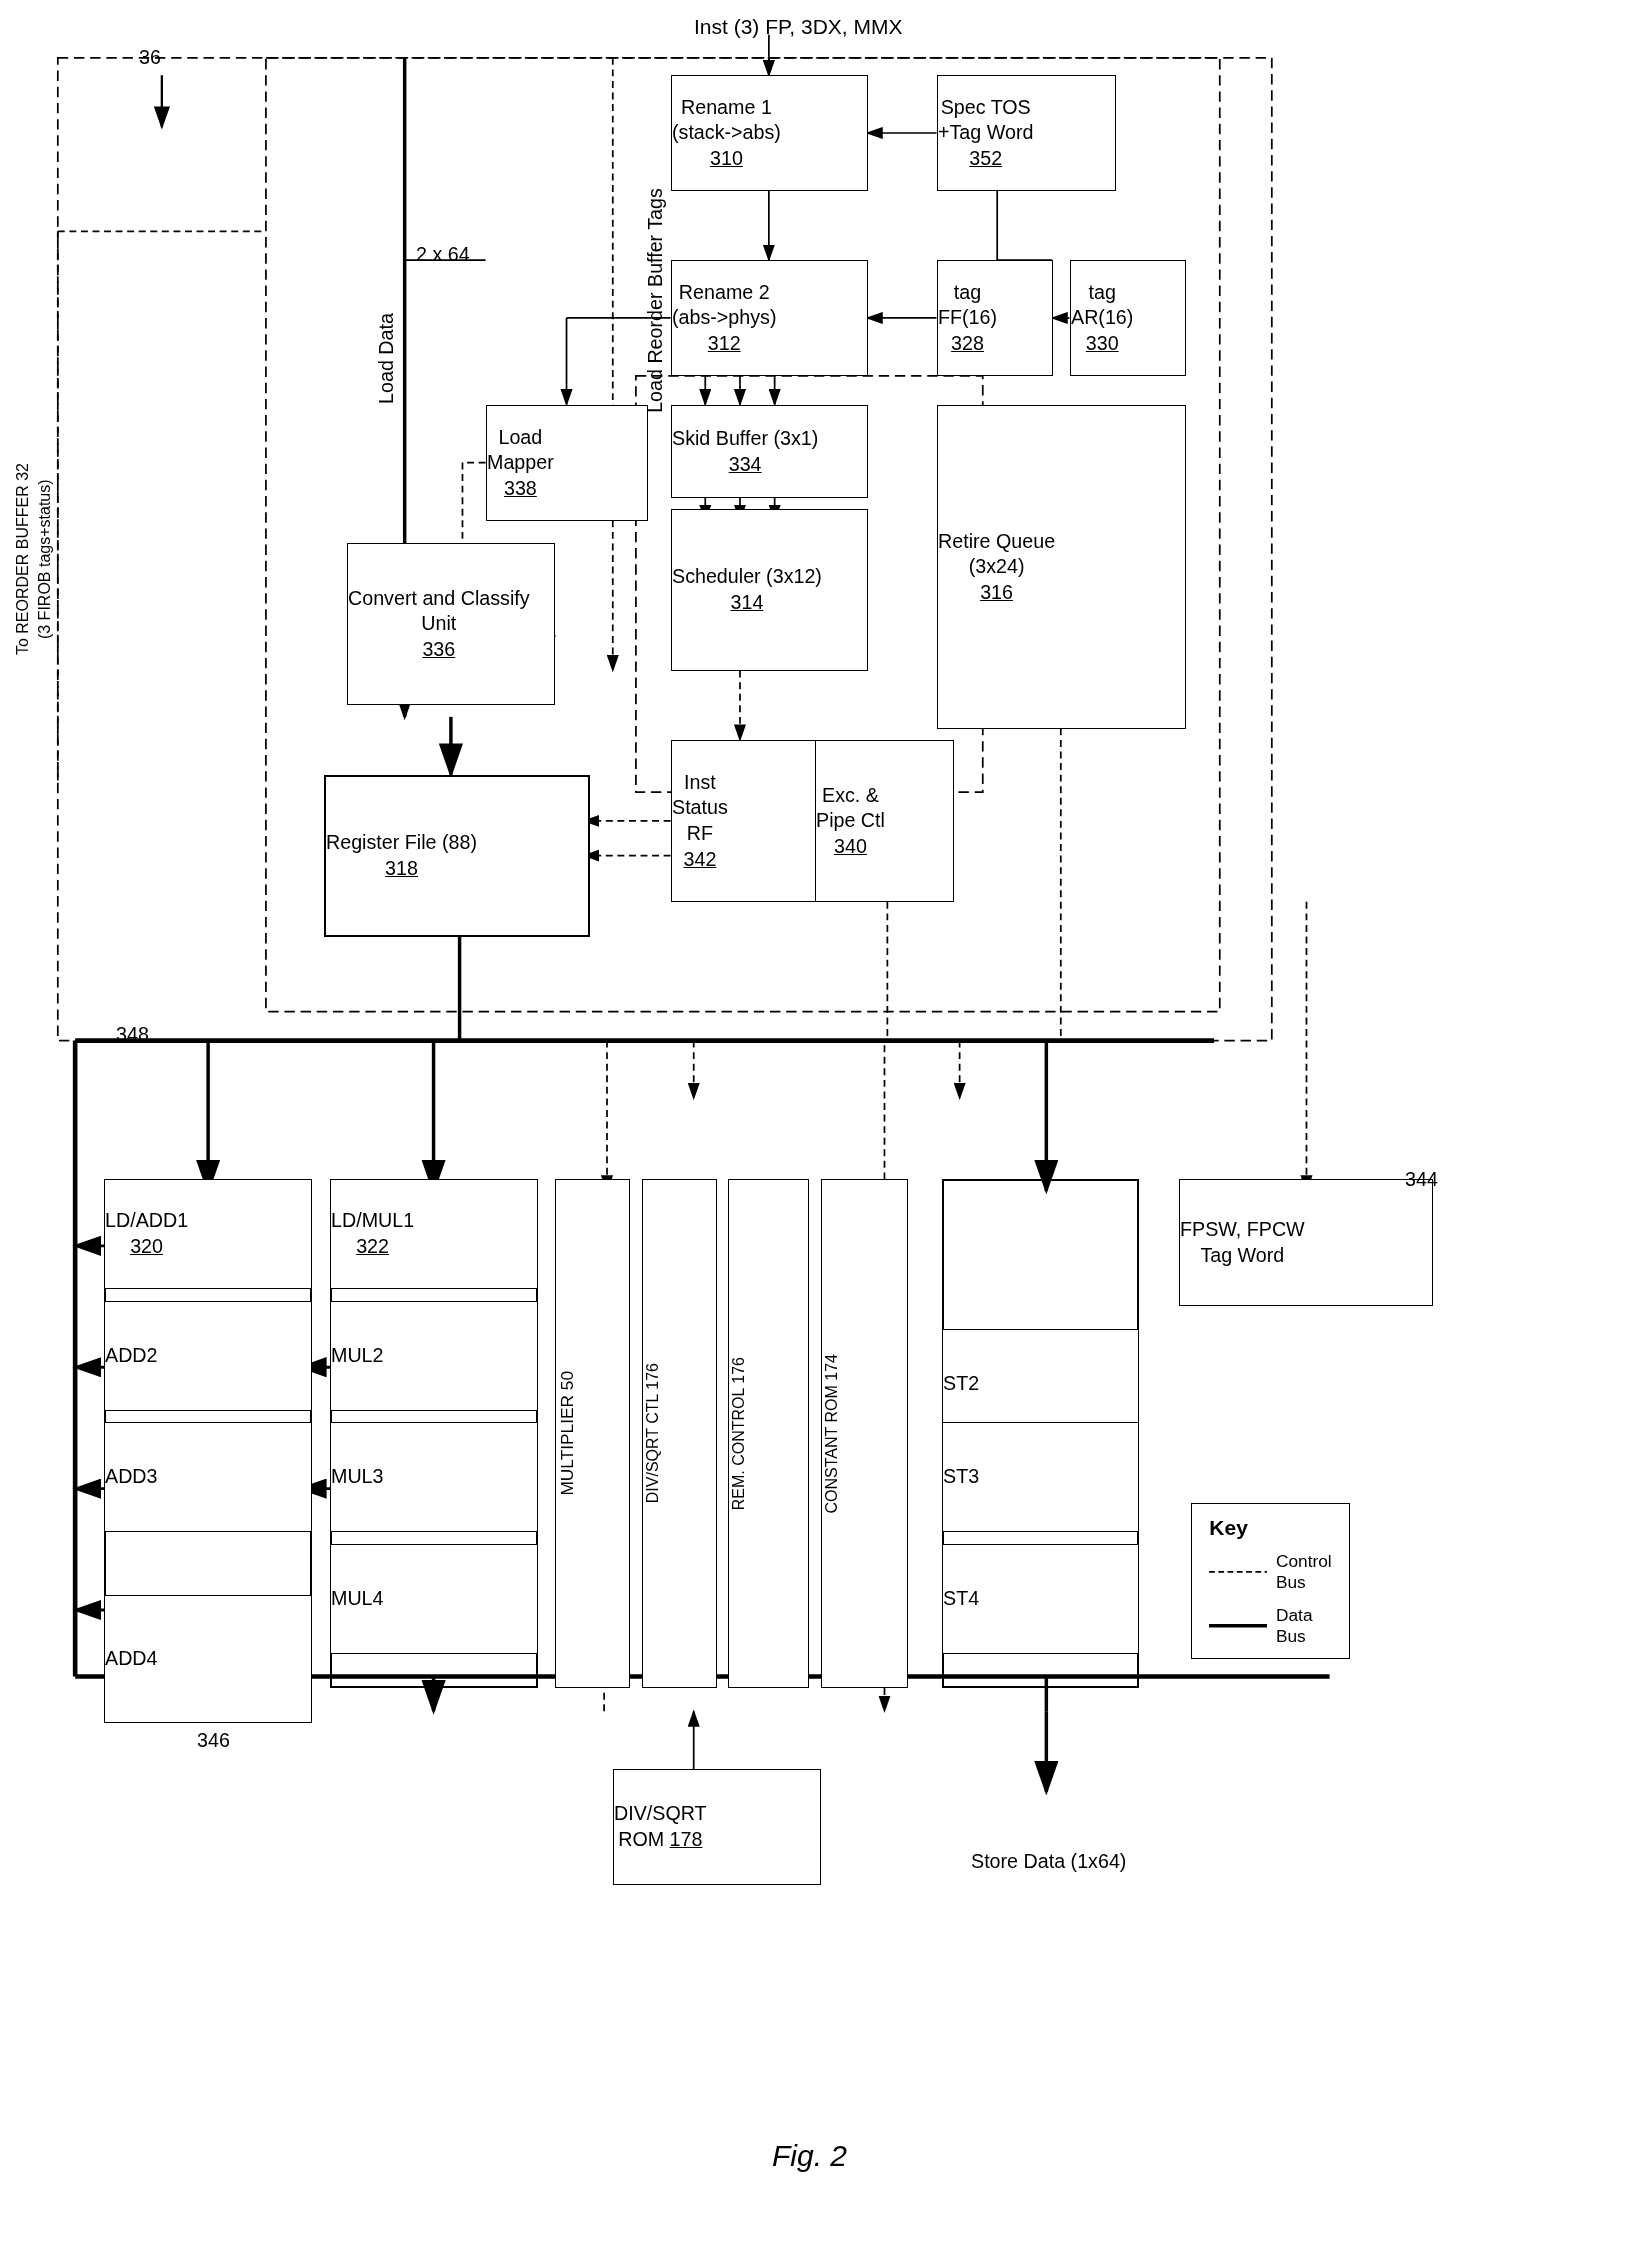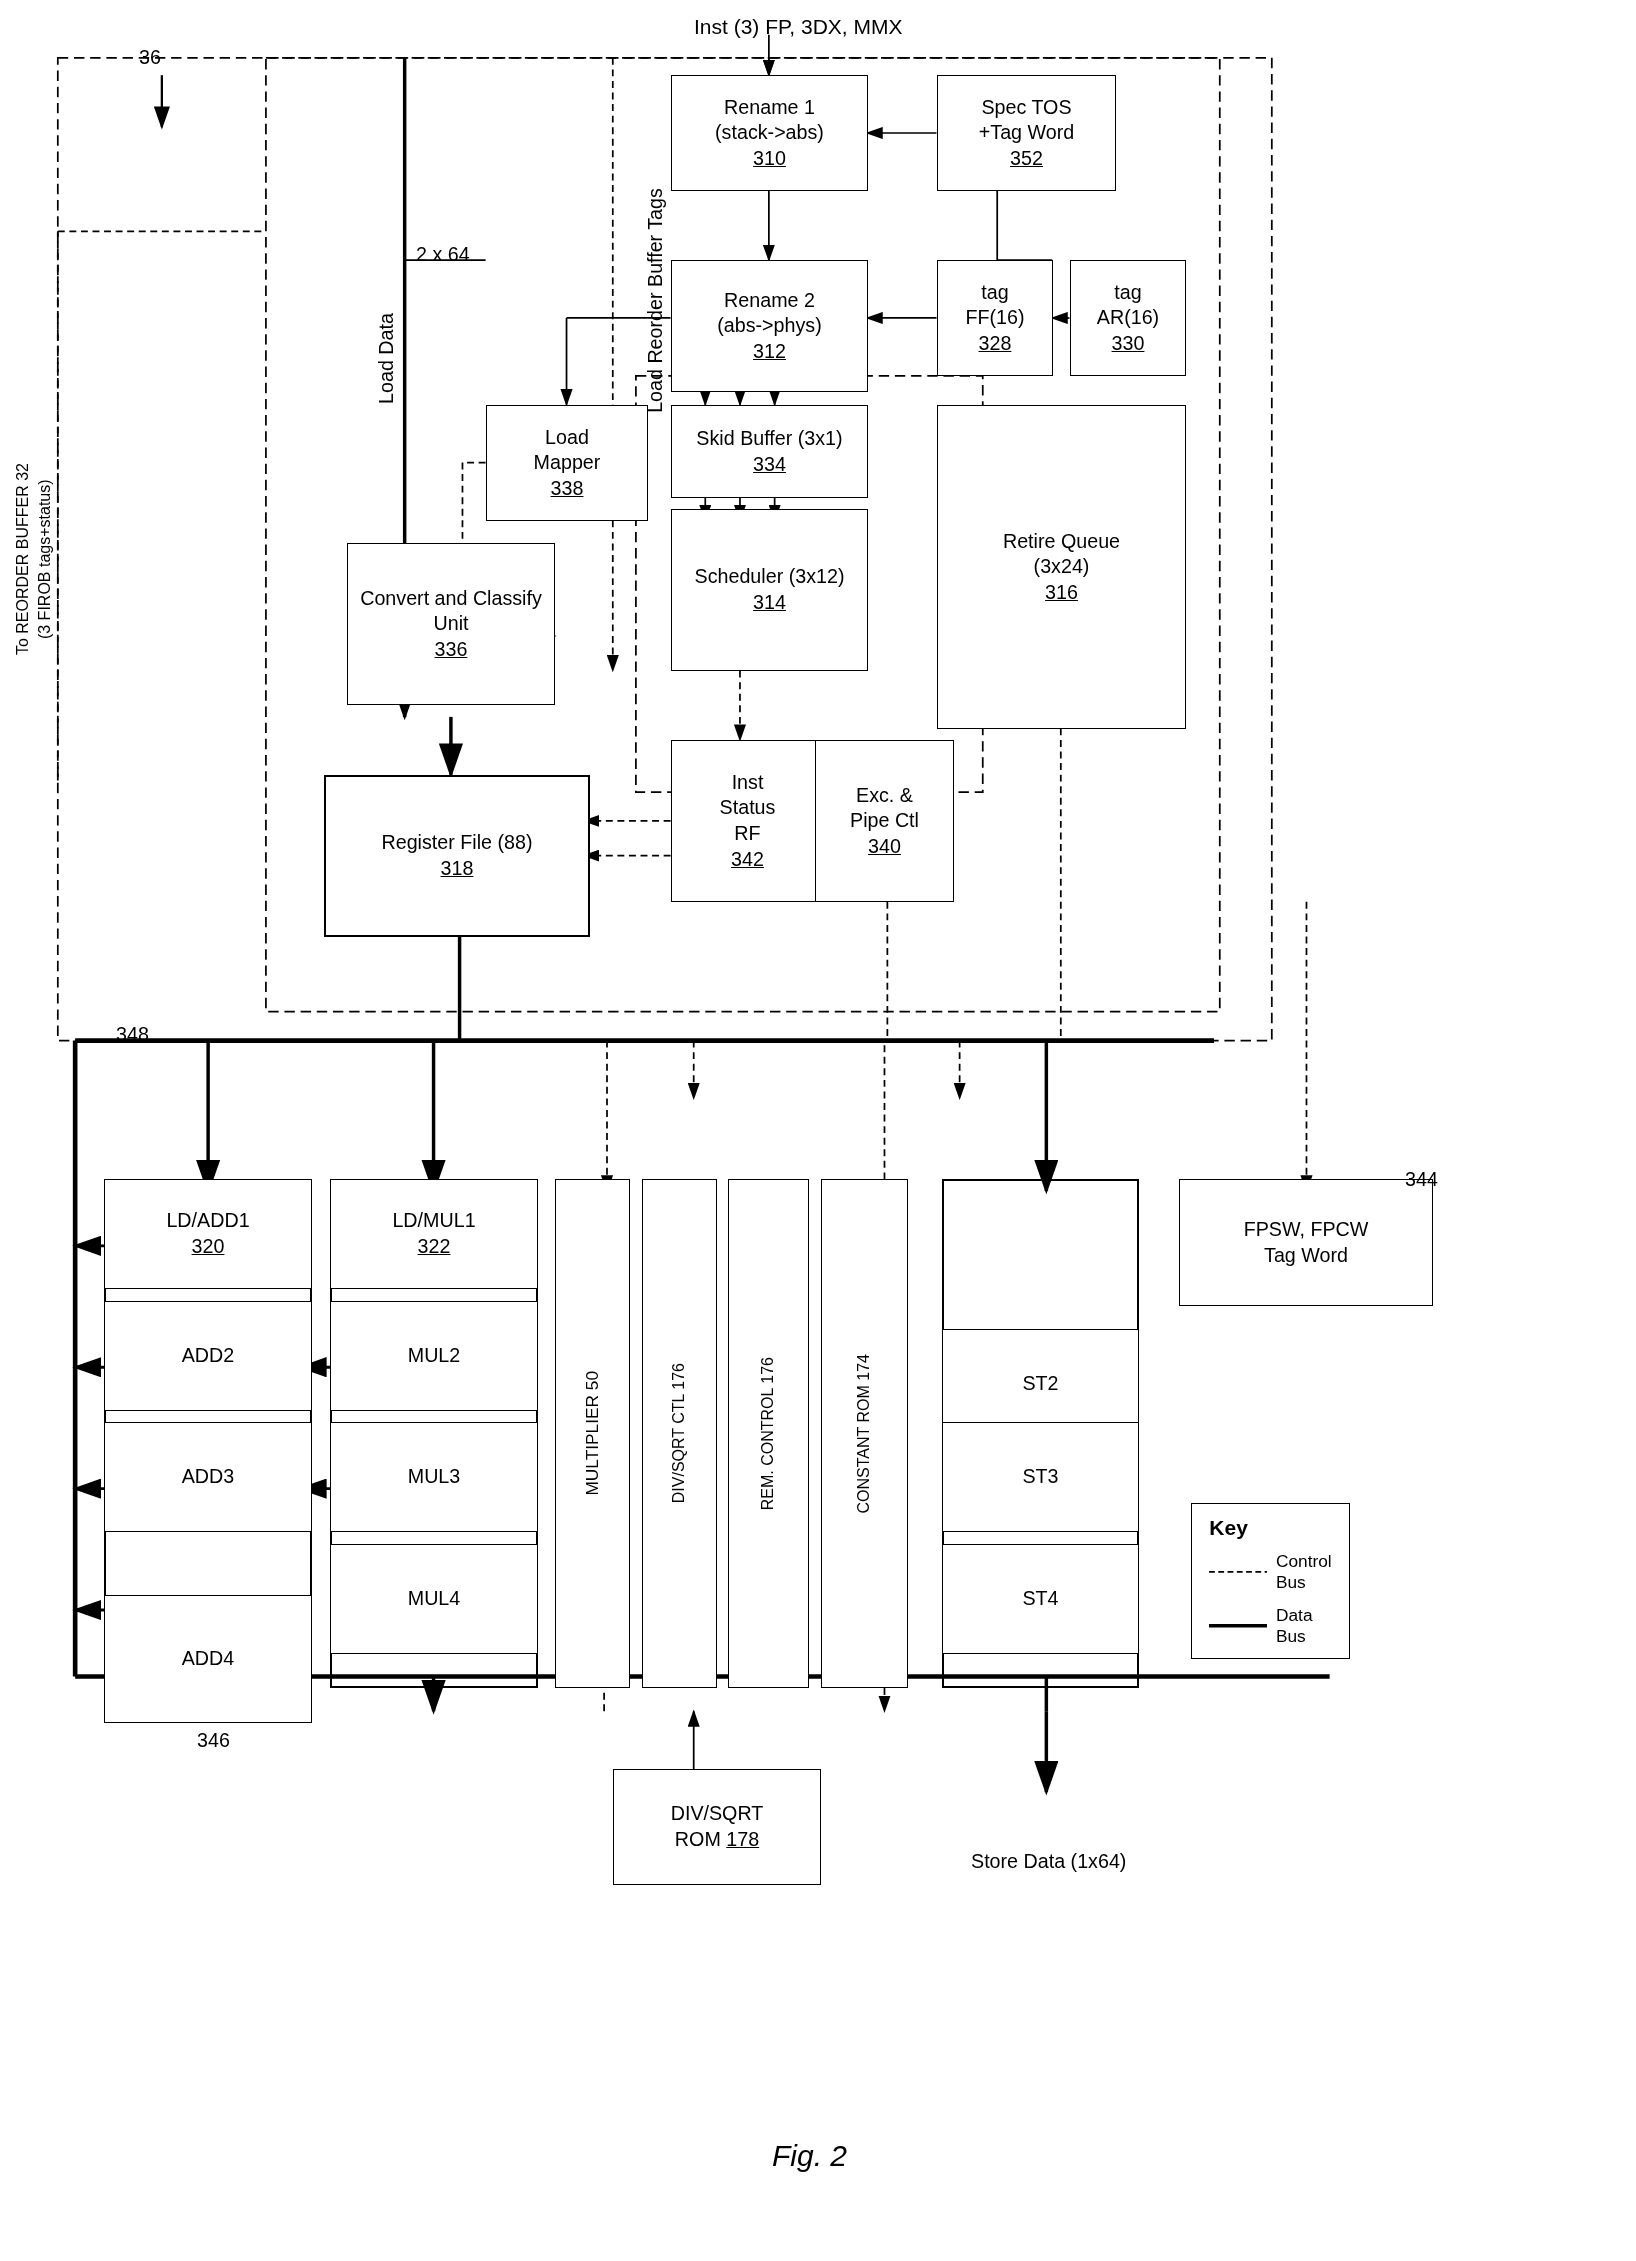--- a/index.html
+++ b/index.html
@@ -17,21 +17,21 @@
       height: 2261px;
       background: #fff;
     }
     
     .box {
       position: absolute;
       border: 1.7px solid #000;
       background: #fff;
       display: flex;
       flex-direction: column;
-      align-items: center;
+      align-items: flex-start;
       justify-content: center;
       text-align: center;
       font-size: 19.7px;
       line-height: 1.3;
     }
     .box-thin {
       border-width: 1.2px;
     }
     .box-thick {
       border-width: 2.9px;
@@ -215,21 +215,21 @@
   </div>
 
   <div class="box" style="left:671px; top:75px; width:197px; height:116px;">
     <span>Rename 1<br>(stack-&gt;abs)<br><span class="underline">310</span></span>
   </div>
 
   <div class="box" style="left:937px; top:75px; width:179px; height:116px;">
     <span>Spec TOS<br>+Tag Word<br><span class="underline">352</span></span>
   </div>
 
-  <div class="box" style="left:671px; top:260px; width:197px; height:132px;">
+  <div class="box" style="left:671px; top:260px; width:197px; height:116px;">
     <span>Rename 2<br>(abs-&gt;phys)<br><span class="underline">312</span></span>
   </div>
 
   <div class="box" style="left:937px; top:260px; width:116px; height:116px;">
     <span>tag<br>FF(16)<br><span class="underline">328</span></span>
   </div>
 
   <div class="box" style="left:1070px; top:260px; width:116px; height:116px;">
     <span>tag<br>AR(16)<br><span class="underline">330</span></span>
   </div>

